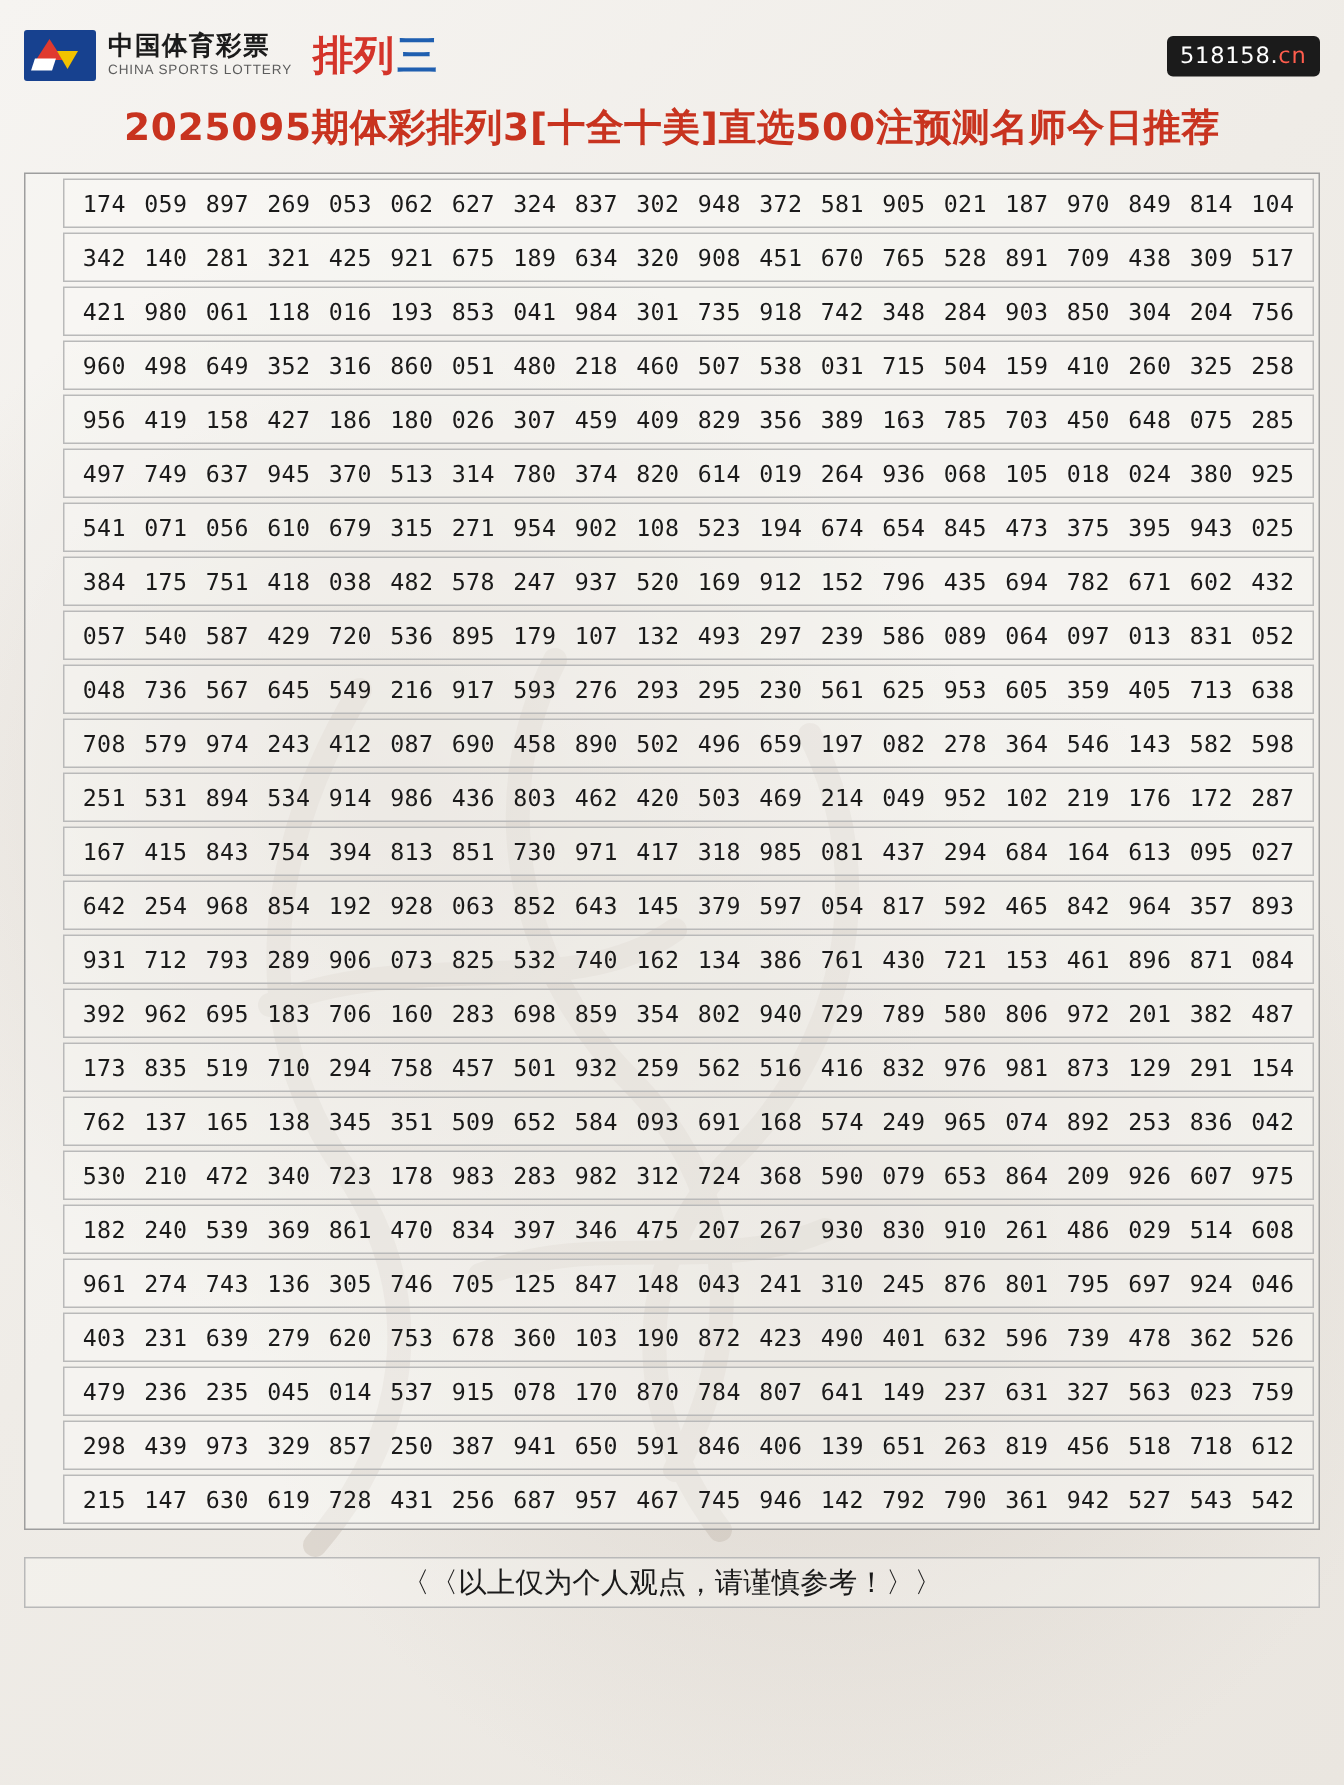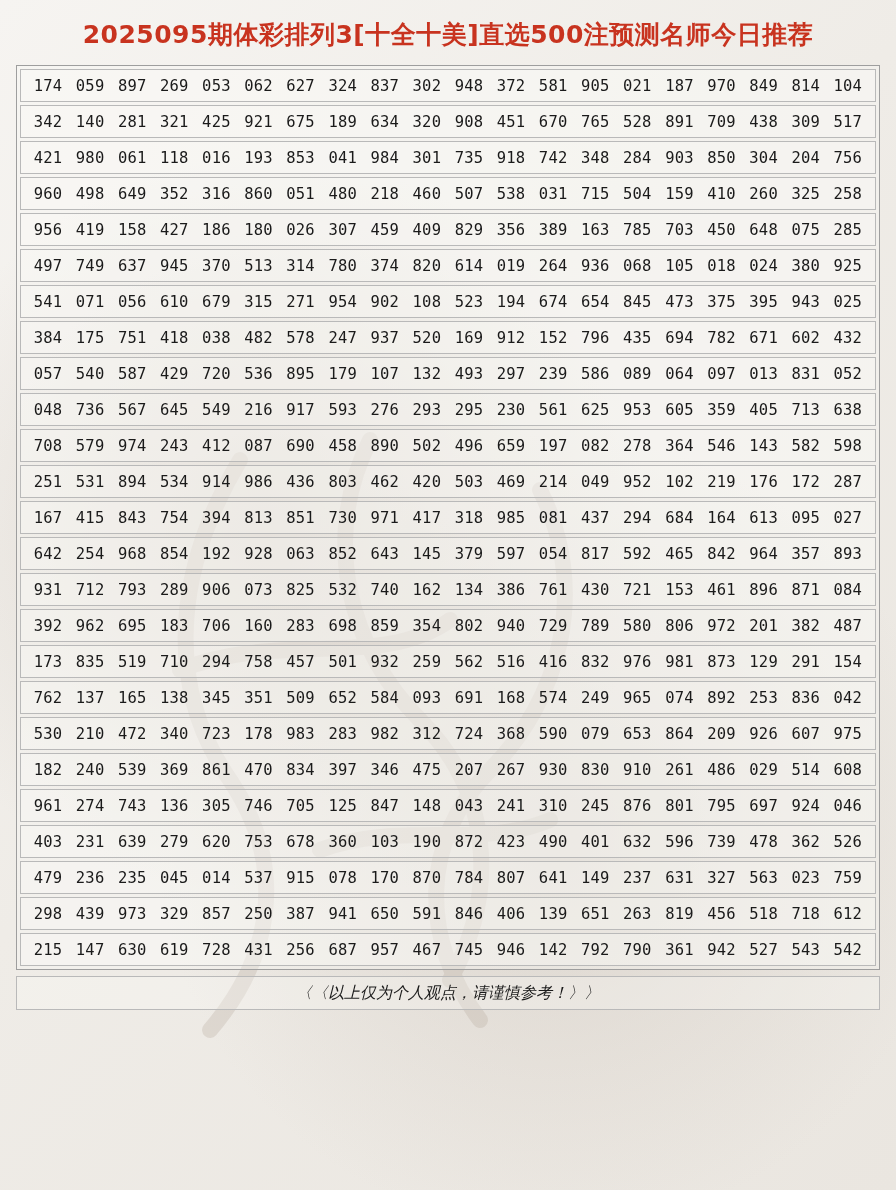--- a/index.html
+++ b/index.html
@@ -144,59 +144,79 @@
   .row {
     display: flex;
     border: 1px solid #b9b9b9;
     background: rgba(252,251,249,0.30);
     margin-bottom: 3px;
     height: 33px;
     align-items: center;
     justify-content: flex-start;
     padding: 0 6px;
     box-sizing: border-box;
+    margin-left: 22px;
   }
   .row:last-child { margin-bottom: 0; }
   .cell {
     flex: 1 1 0;
     text-align: center;
     font-size: 15.5px;
     color: #1a1a1a;
     font-family: "DejaVu Sans Mono", monospace;
     letter-spacing: .2px;
   }
   .footer-note {
-    margin-top: 6px;
+    margin-top: 18px;
     border: 1px solid #b9b9b9;
     background: rgba(252,251,249,0.30);
     height: 32px;
     display: flex;
     align-items: center;
     justify-content: center;
-    font-size: 16px;
+    font-size: 19px;
     color: #1a1a1a;
     position: relative;
-    font-style: italic;
   }
 </style>
 </head>
 <body>
 
 <div class="page">
 
   <svg class="watermark" viewBox="0 0 560 640" xmlns="http://www.w3.org/2000/svg">
     <g fill="none" stroke="#b9aca0" stroke-width="16" stroke-linecap="round">
       <path d="M120 40 C 60 140, 40 260, 110 360 C 170 450, 150 540, 90 610"></path>
       <path d="M250 20 C 200 120, 230 230, 300 300 C 370 370, 380 470, 330 560"></path>
       <path d="M420 70 C 470 170, 440 280, 370 350 C 300 420, 300 520, 360 600"></path>
       <path d="M60 250 C 160 210, 260 250, 330 200"></path>
       <path d="M200 430 C 280 400, 360 430, 430 400"></path>
     </g>
   </svg>
 
+  <div class="header">
+    <div class="logo-block">
+      <div class="logo-mark">
+        <span class="s1"></span>
+          <span class="s2"></span>
+          <span class="s3"></span>
+      </div>
+      <div class="logo-text">
+        <div class="logo-cn">中国体育彩票</div>
+        <div class="logo-en">CHINA SPORTS LOTTERY</div>
+      </div>
+    </div>
+    <div class="brand-name">
+      <span class="p1">排列</span>
+      <span class="p2">三</span>
+    </div>
+    <div class="site-badge">
+      <span>518158.</span><span class="tld">cn</span>
+    </div>
+  </div>
 
   <h1 class="title">2025095期体彩排列3[十全十美]直选500注预测名师今日推荐</h1>
 
   <div class="grid-wrap">
       <div class="row">
         <div class="cell">174</div>
         <div class="cell">059</div>
         <div class="cell">897</div>
         <div class="cell">269</div>
         <div class="cell">053</div>

